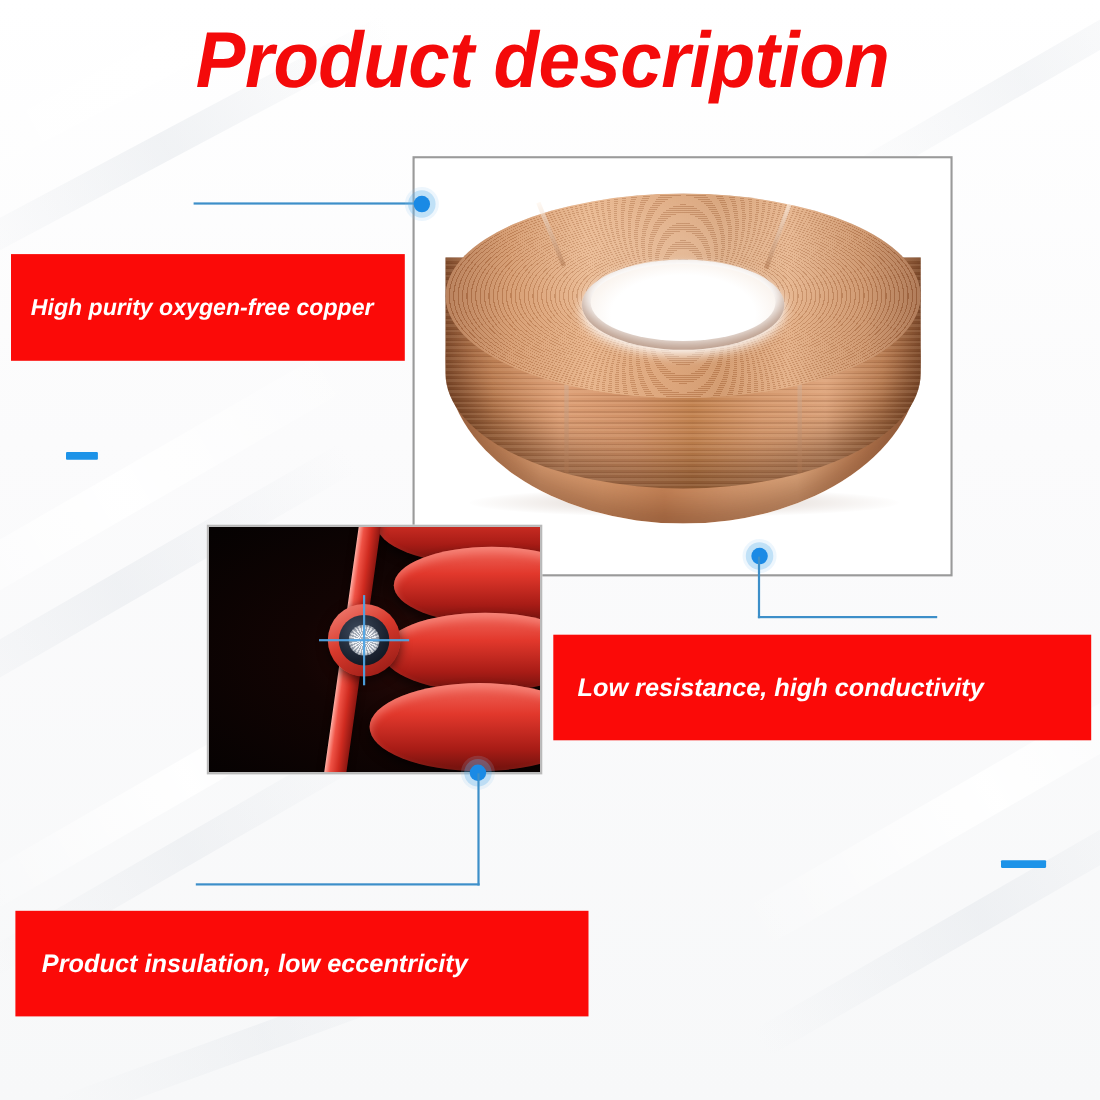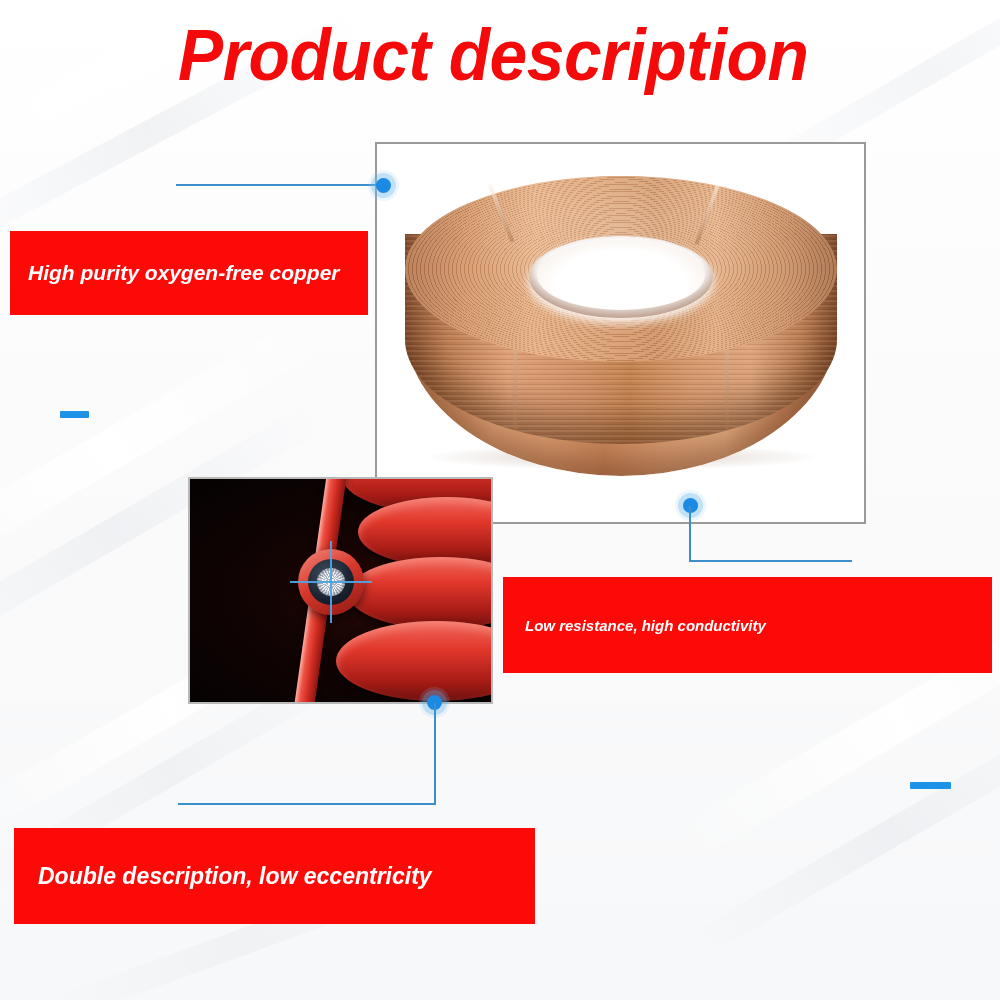--- a/index.html
+++ b/index.html
@@ -209,24 +209,24 @@
   .banner {
     position: absolute;
     background: #FB0A08;
     display: flex;
     align-items: center;
     color: #ffffff;
     font-weight: 700;
     box-sizing: border-box;
   }
   .banner span { display: block; white-space: nowrap; }
-  #banner-1 { left: 10px;  top: 231px; width: 358px; height: 84px; padding-left: 18px; }
+  #banner-1 { left: 10px;  top: 231px; width: 358px; height: 97px; padding-left: 18px; }
   #banner-1 span { font-size: 21px; }
   #banner-2 { left: 503px; top: 577px; width: 489px; height: 96px; padding-left: 22px; }
-  #banner-2 span { font-size: 15px; }
+  #banner-2 span { font-size: 23px; }
   #banner-3 { left: 14px;  top: 828px; width: 521px; height: 96px; padding-left: 24px; }
   #banner-3 span { font-size: 23px; }
 
   
   .conn-line {
     position: absolute;
     background: #3d8fc9;
   }
   .conn-h { height: 2px; }
   .conn-v { width: 2px; }
@@ -311,19 +311,19 @@
   <div class="conn-line conn-v" style="left:434px; top:703px; height:102px;"></div>
   <div class="conn-line conn-h" style="left:178px; top:803px; width:258px;"></div>
 
   <div class="banner" id="banner-1">
     <span>High purity oxygen-free copper</span>
   </div>
   <div class="banner" id="banner-2">
     <span>Low resistance, high conductivity</span>
   </div>
   <div class="banner" id="banner-3">
-    <span>Double description, low eccentricity</span>
+    <span>Product insulation, low eccentricity</span>
   </div>
 
   <div class="dash" style="left:60px;  top:411px; width:29px;"></div>
   <div class="dash" style="left:910px; top:782px; width:41px;"></div>
 
 </div>
 
 </body></html>

